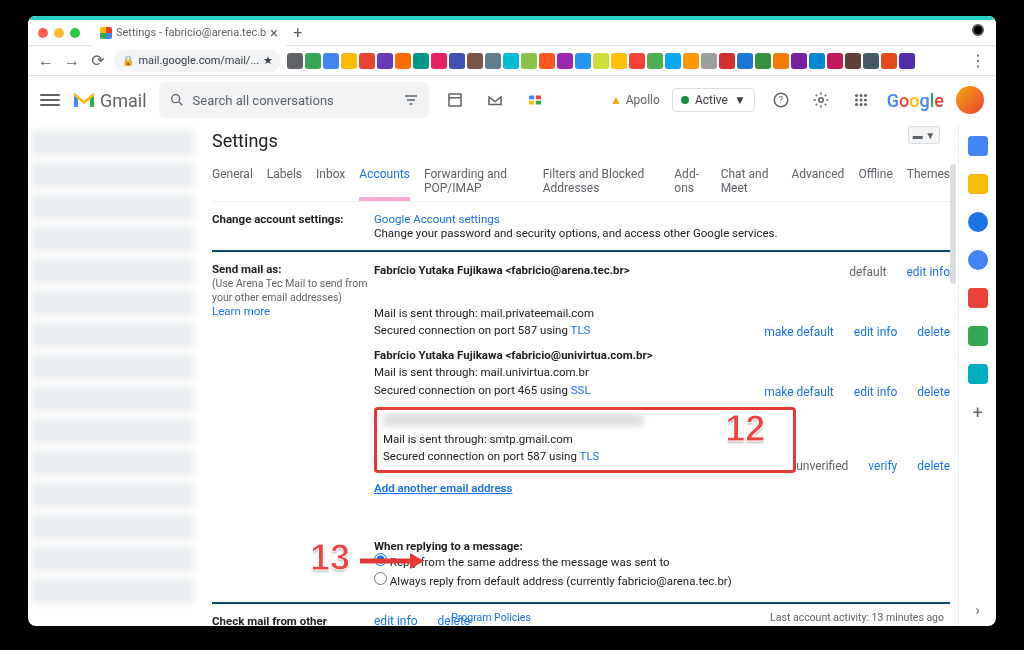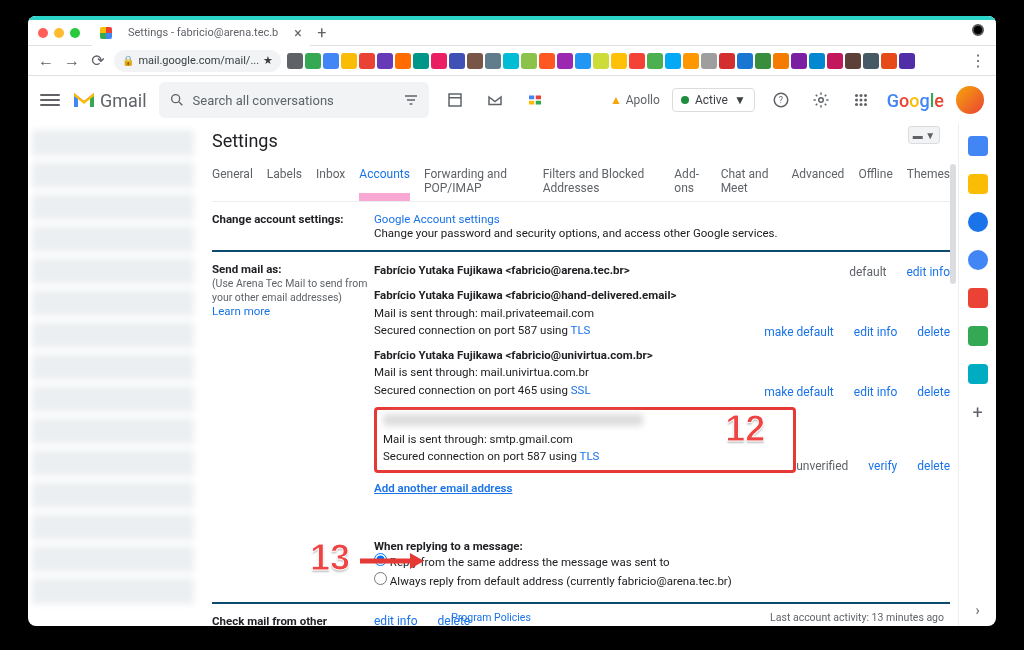--- a/index.html
+++ b/index.html
@@ -2,21 +2,21 @@
 <html><head>
 <meta charset="utf-8">
 <style>
   * { box-sizing: border-box; margin: 0; padding: 0; font-family: Roboto, Arial, sans-serif; }
   body { background: #000; width: 1024px; height: 650px; overflow: hidden; position: relative; }
   .frame { position: absolute; left: 28px; top: 16px; width: 968px; height: 610px; background: #fff; border-radius: 8px; overflow: hidden; box-shadow: 0 10px 40px rgba(0,0,0,0.6); }
   .titlebar { height: 30px; background: #fff; border-bottom: 1px solid #dee1e6; border-top: 4px solid #2ad4c8; display: flex; align-items: center; padding-left: 10px; }
   .traffic { display: flex; gap: 6px; margin-right: 12px; }
   .dot { width: 10px; height: 10px; border-radius: 50%; }
   .d-red { background: #ff5f57; } .d-yel { background: #febc2e; } .d-grn { background: #28c840; }
-  .tab { height: 26px; background: #fff; border-radius: 6px 6px 0 0; display: flex; align-items: center; padding: 0 8px; font-size: 11px; color: #5f6368; gap: 16px; }
+  .tab { height: 26px; background: #fff; border-radius: 6px 6px 0 0; display: flex; align-items: center; padding: 0 8px; font-size: 11px; color: #5f6368; gap: 4px; }
   .tab .x { font-size: 14px; color: #5f6368; }
   .plus { width: 24px; height: 24px; display: flex; align-items: center; justify-content: center; color: #5f6368; font-size: 16px; }
   .blackdot { position:absolute; right:12px; top:8px; width:12px; height:12px; border-radius:50%; background:#000; border:2px solid #555; }
   .urlbar { height: 30px; background: #fff; display: flex; align-items: center; padding: 0 8px; gap: 6px; border-bottom: 1px solid #dee1e6; }
   .navbtn { width: 20px; height: 20px; display:flex; align-items:center; justify-content:center; color:#5f6368; }
   .omnibox { flex: 0 0 160px; height: 22px; background: #f1f3f4; border-radius: 11px; display: flex; align-items: center; padding: 0 8px; font-size: 11px; color: #3c4043; gap: 4px; }
   .lock { font-size: 10px; }
   .ext-row { flex: 1; display: flex; gap: 2px; align-items: center; overflow: hidden; }
   .ext { width: 16px; height: 16px; border-radius: 3px; background: #8ab4f8; flex-shrink: 0; }
   .gm-header { height: 48px; display: flex; align-items: center; padding: 0 12px; gap: 12px; }
@@ -37,21 +37,21 @@
   .avatar { width:28px; height:28px; border-radius:50%; background:linear-gradient(135deg,#f6a609,#ea4335); }
   .main { display:flex; height: calc(100% - 108px); }
   .left-nav { width: 170px; padding: 6px 4px; overflow:hidden; filter: blur(3px); }
   .left-item { height: 26px; background:#eceff1; border-radius:2px; margin-bottom:6px; }
   .content { flex:1; overflow-y:auto; padding: 0 8px 8px 14px; position:relative; }
   .right-rail { width: 38px; border-left:1px solid #eceff1; display:flex; flex-direction:column; align-items:center; padding-top:12px; gap:18px; }
   .rail-icon { width:20px; height:20px; border-radius:4px; }
   h2.settings-title { font-size:18px; font-weight:400; color:#202124; margin: 6px 0 10px; }
   .tabs-row { display:flex; gap:14px; border-bottom:1px solid #eceff1; font-size:12px; color:#5f6368; }
   .tabs-row span { padding: 6px 0; cursor:pointer; }
-  .tabs-row .active { color:#1a73e8; border-bottom:8px solid #f9a8d4; }
+  .tabs-row .active { color:#1a73e8; border-bottom:4px solid #f9a8d4; }
   .srow { display:flex; padding: 10px 0; border-bottom:2px solid #0c4a6e; font-size:11.5px; }
   .srow:last-of-type { border-bottom:none; }
   .slabel { width: 162px; flex-shrink:0; font-weight:700; color:#202124; }
   .slabel .sub { font-weight:400; font-size:10.5px; color:#5f6368; }
   .sval { flex:1; color:#202124; }
   .link { color:#1a73e8; cursor:pointer; }
   .addr-block { margin-bottom:8px; display:flex; }
   .addr-main { flex:1; line-height:1.5; }
   .addr-actions { display:flex; gap:20px; align-items:flex-end; font-size:12px; }
   .addr-actions .status { color:#5f6368; }
@@ -276,21 +276,21 @@
         </div>
         <div class="sval" id="send-as-val" style="position:relative;">
         <div class="addr-block">
               <div class="addr-main"><b>Fabrício Yutaka Fujikawa &lt;fabricio@arena.tec.br&gt;</b><br></div>
               <div class="addr-actions">
                 <span class="status">default</span>
                 <span class="link">edit info</span>
               </div>
             </div>
             <div class="addr-block">
-              <div class="addr-main"><b>Fabrício Yutaka Fujikawa &lt;fabricio@hand-delivered.email&gt;</b><br><span>Mail is sent through: mail.privateemail.com</span><br><span>Secured connection on port 587 using </span><span class="link">TLS</span><br></div>
+              <div class="addr-main"><br><span>Mail is sent through: mail.privateemail.com</span><br><span>Secured connection on port 587 using </span><span class="link">TLS</span><br></div>
               <div class="addr-actions">
                 <span class="link">make default</span>
                 <span class="link">edit info</span>
                 <span class="link">delete</span>
               </div>
             </div>
             <div class="addr-block">
               <div class="addr-main"><b>Fabrício Yutaka Fujikawa &lt;fabricio@univirtua.com.br&gt;</b><br><span>Mail is sent through: mail.univirtua.com.br</span><br><span>Secured connection on port 465 using </span><span class="link">SSL</span><br></div>
               <div class="addr-actions">
                 <span class="link">make default</span>

